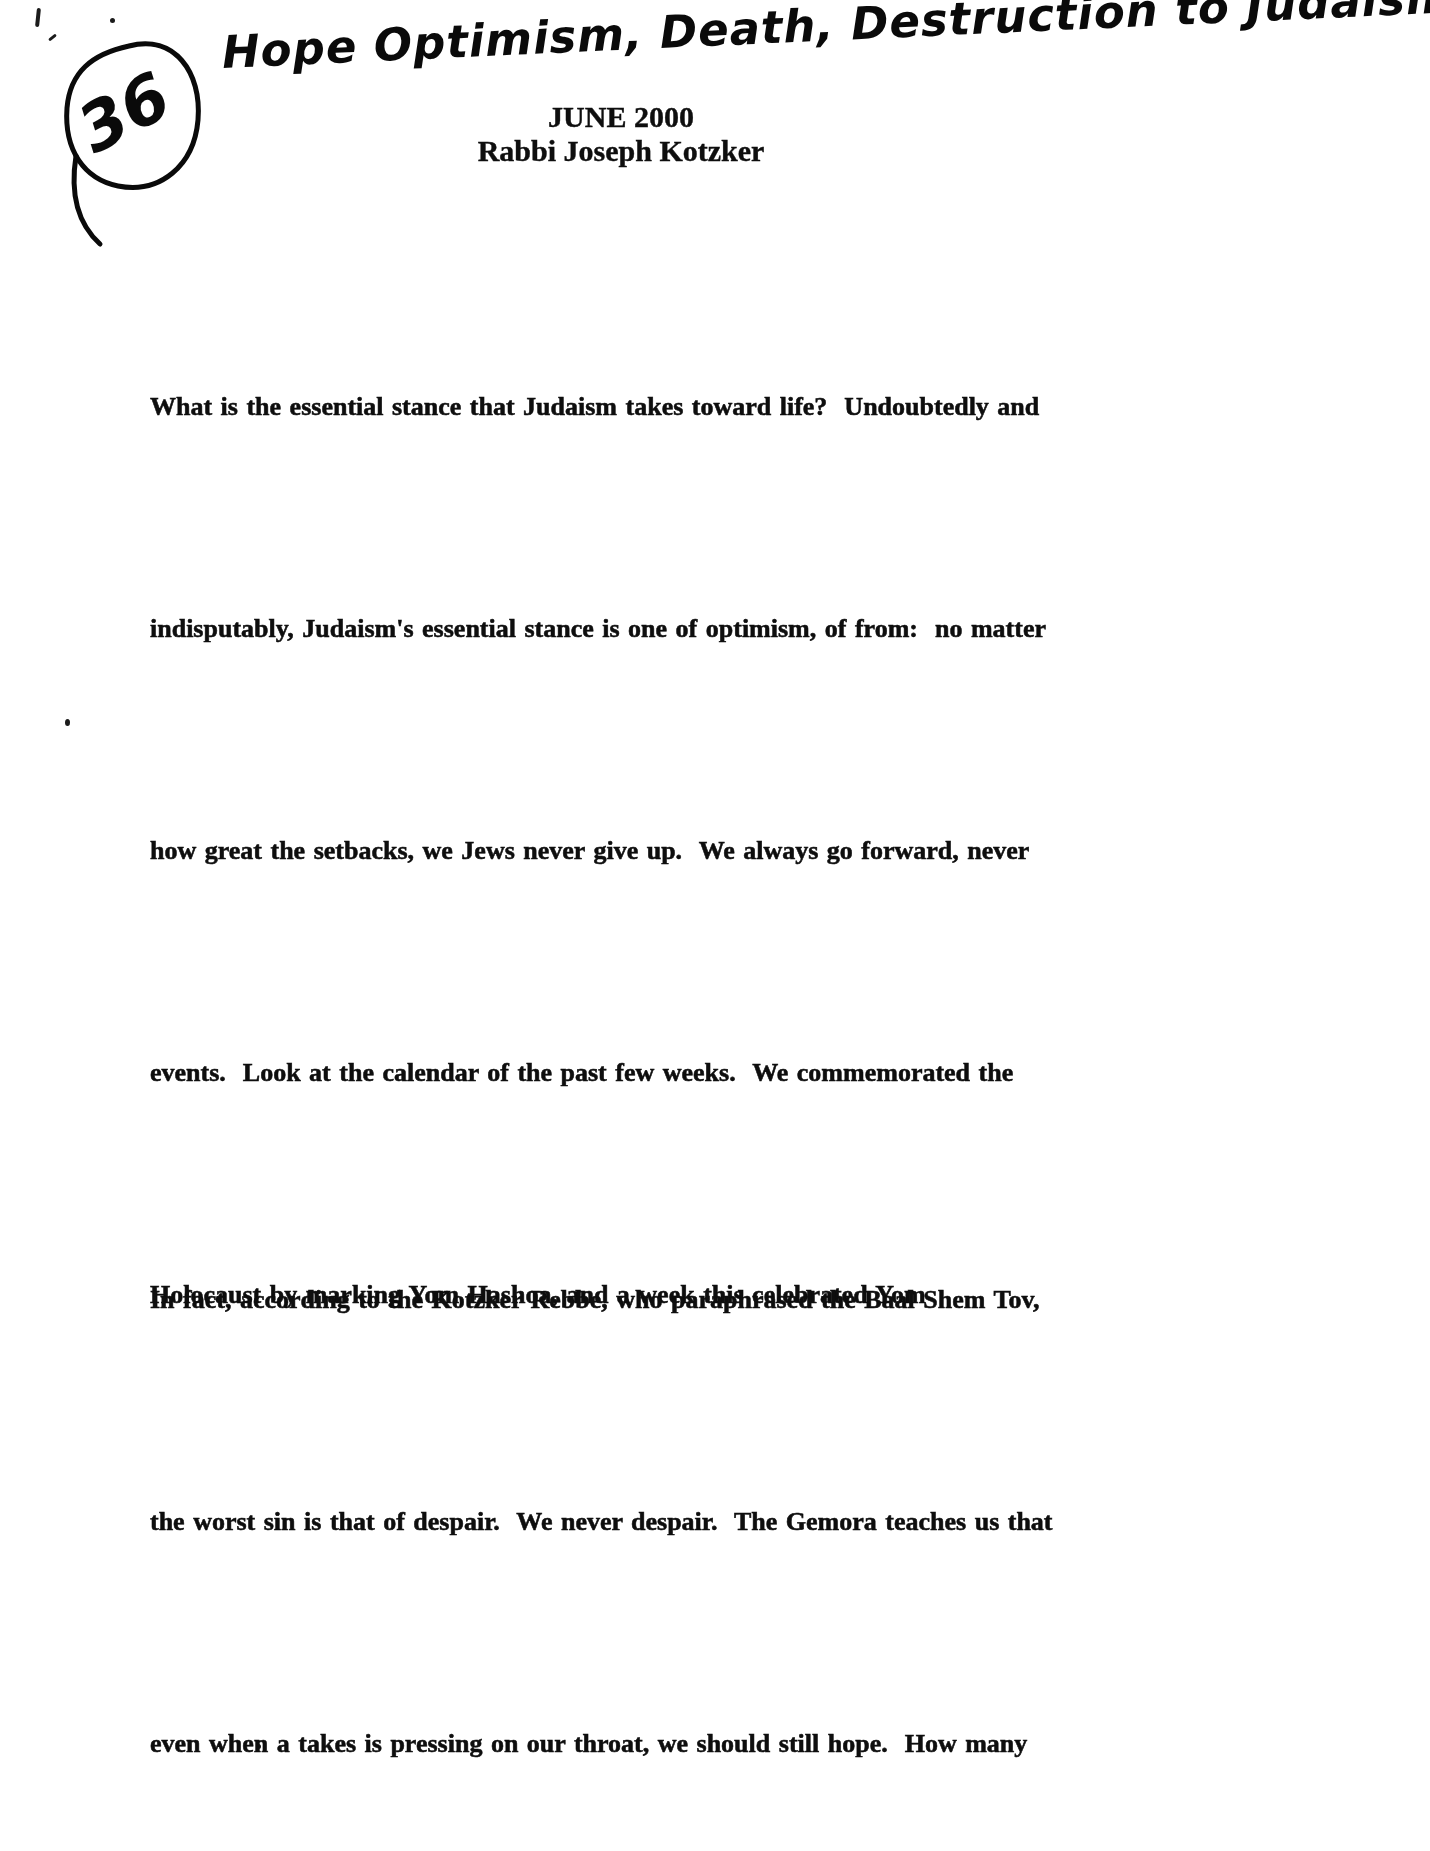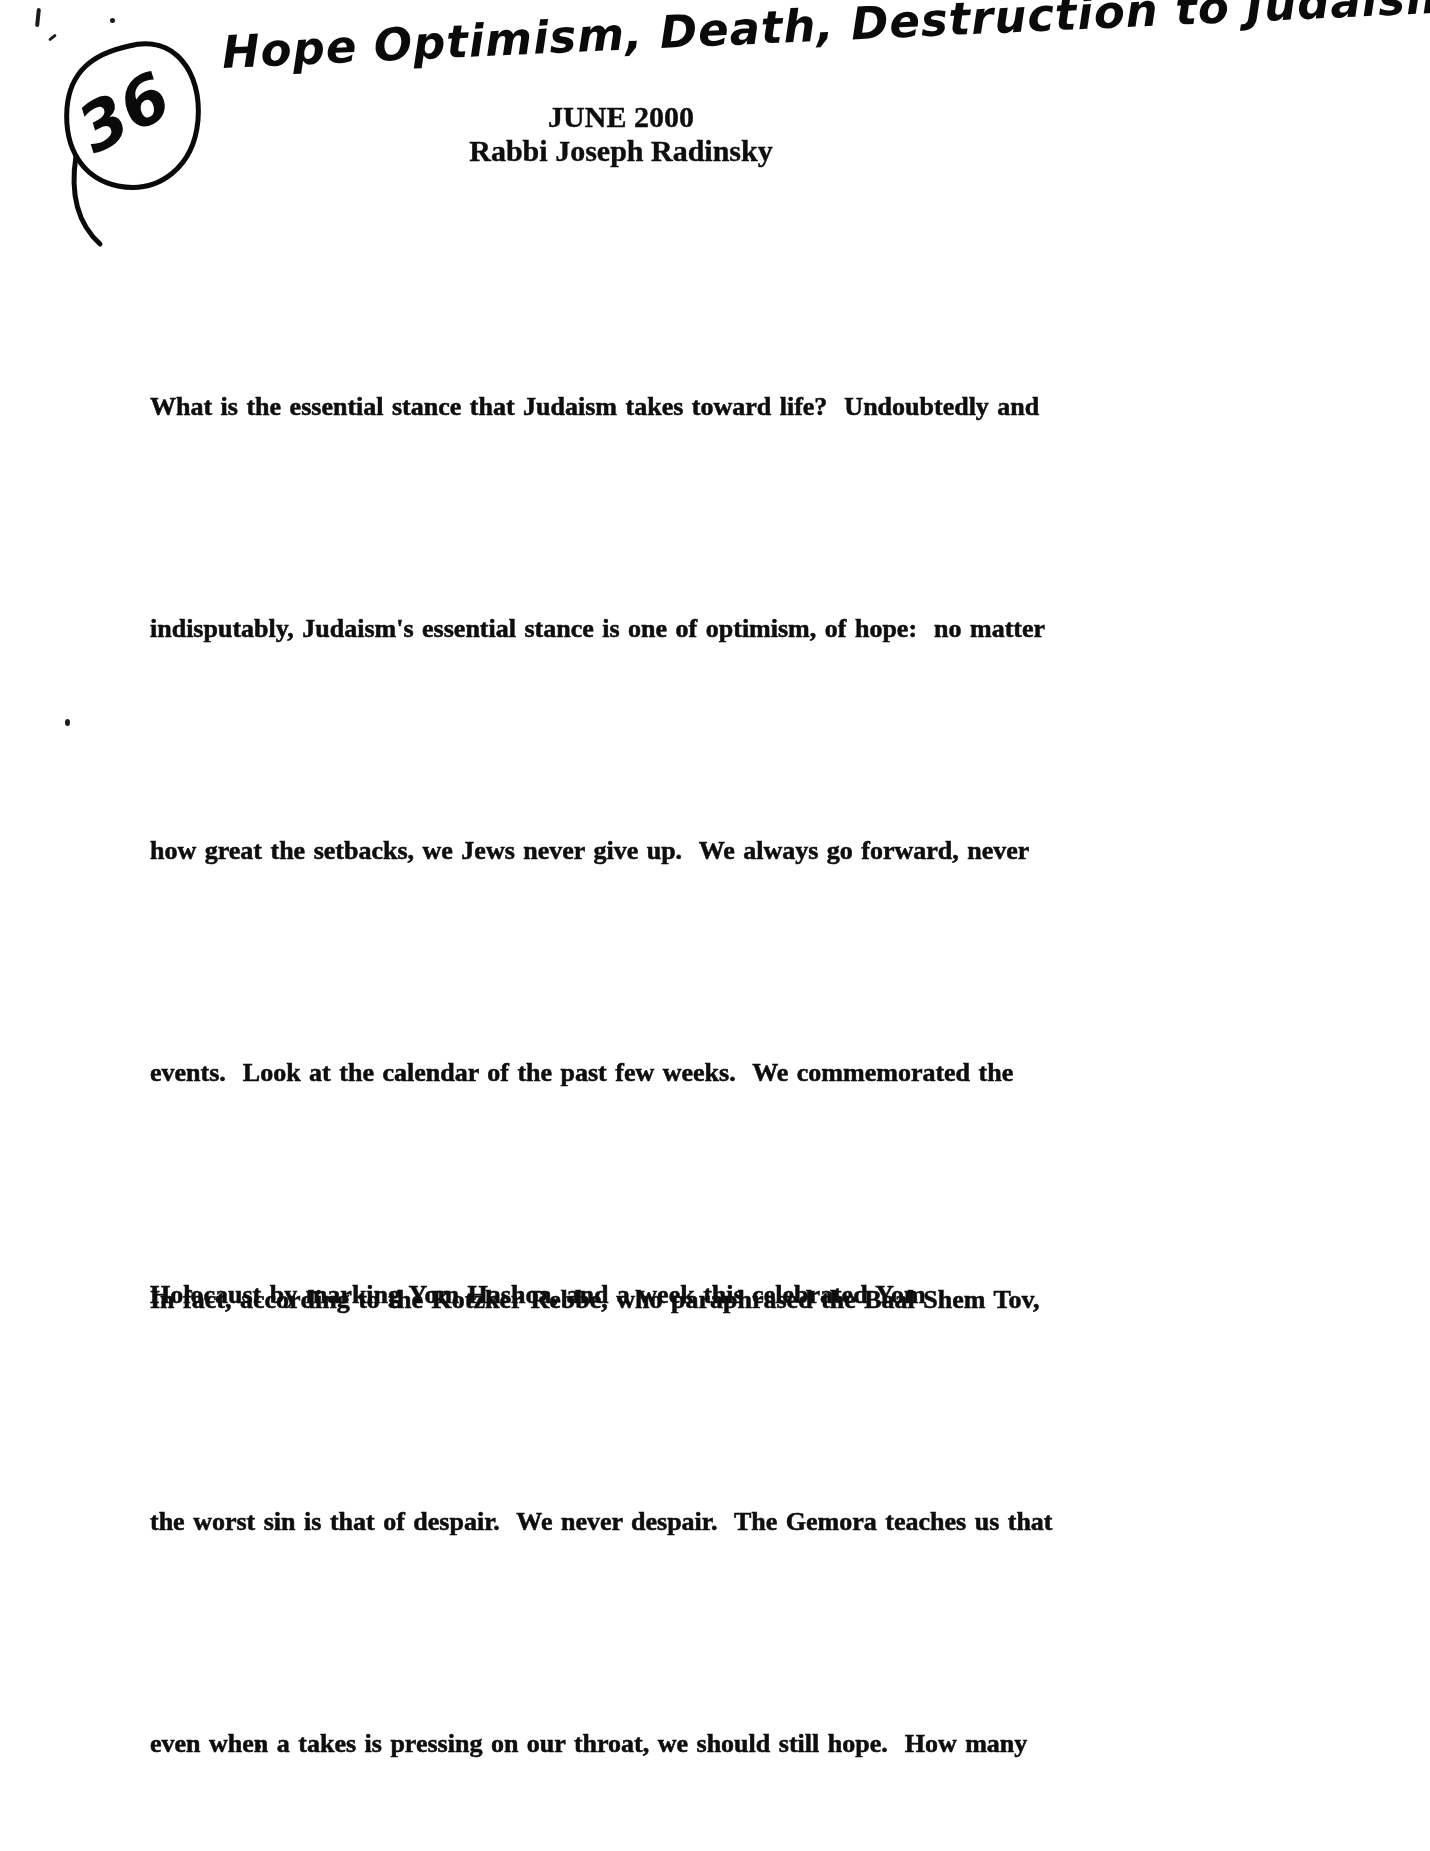--- a/index.html
+++ b/index.html
@@ -87,26 +87,26 @@
     <path d="M 95 18 C 140 6, 168 44, 164 92 C 160 138, 126 166, 84 158
              C 50 151, 30 122, 33 80 C 36 44, 58 26, 95 18" fill="none" stroke="#0a0a0a" stroke-width="5" stroke-linecap="round"></path>
     <path d="M 42 128 C 36 166, 44 196, 66 216" fill="none" stroke="#0a0a0a" stroke-width="5" stroke-linecap="round"></path>
     <text x="96" y="106" text-anchor="middle" font-family="DejaVu Sans, sans-serif" font-style="italic" font-weight="bold" font-size="66" fill="#0a0a0a" transform="rotate(-28 96 96)">36</text>
   </svg>
 
   <div class="hw-title">Hope Optimism, Death, Destruction to Judaism)</div>
 
   <div class="doc-header">
     <div>JUNE 2000</div>
-    <div>Rabbi Joseph Radinsky</div>
+    <div>Rabbi Joseph Kotzker</div>
   </div>
 
   <div class="para para-1">
     <div class="text-line">What is the essential stance that Judaism takes toward life?  Undoubtedly and</div>
-    <div class="text-line">indisputably, Judaism's essential stance is one of optimism, of hope:  no matter</div>
+    <div class="text-line">indisputably, Judaism's essential stance is one of optimism, of from:  no matter</div>
     <div class="text-line">how great the setbacks, we Jews never give up.  We always go forward, never</div>
     <div class="text-line">events.  Look at the calendar of the past few weeks.  We commemorated the</div>
     <div class="text-line">Holocaust by marking Yom Hashoa, and a week this celebrated Yom</div>
     
     
     
     
   </div>
 
   <div class="para para-2">

